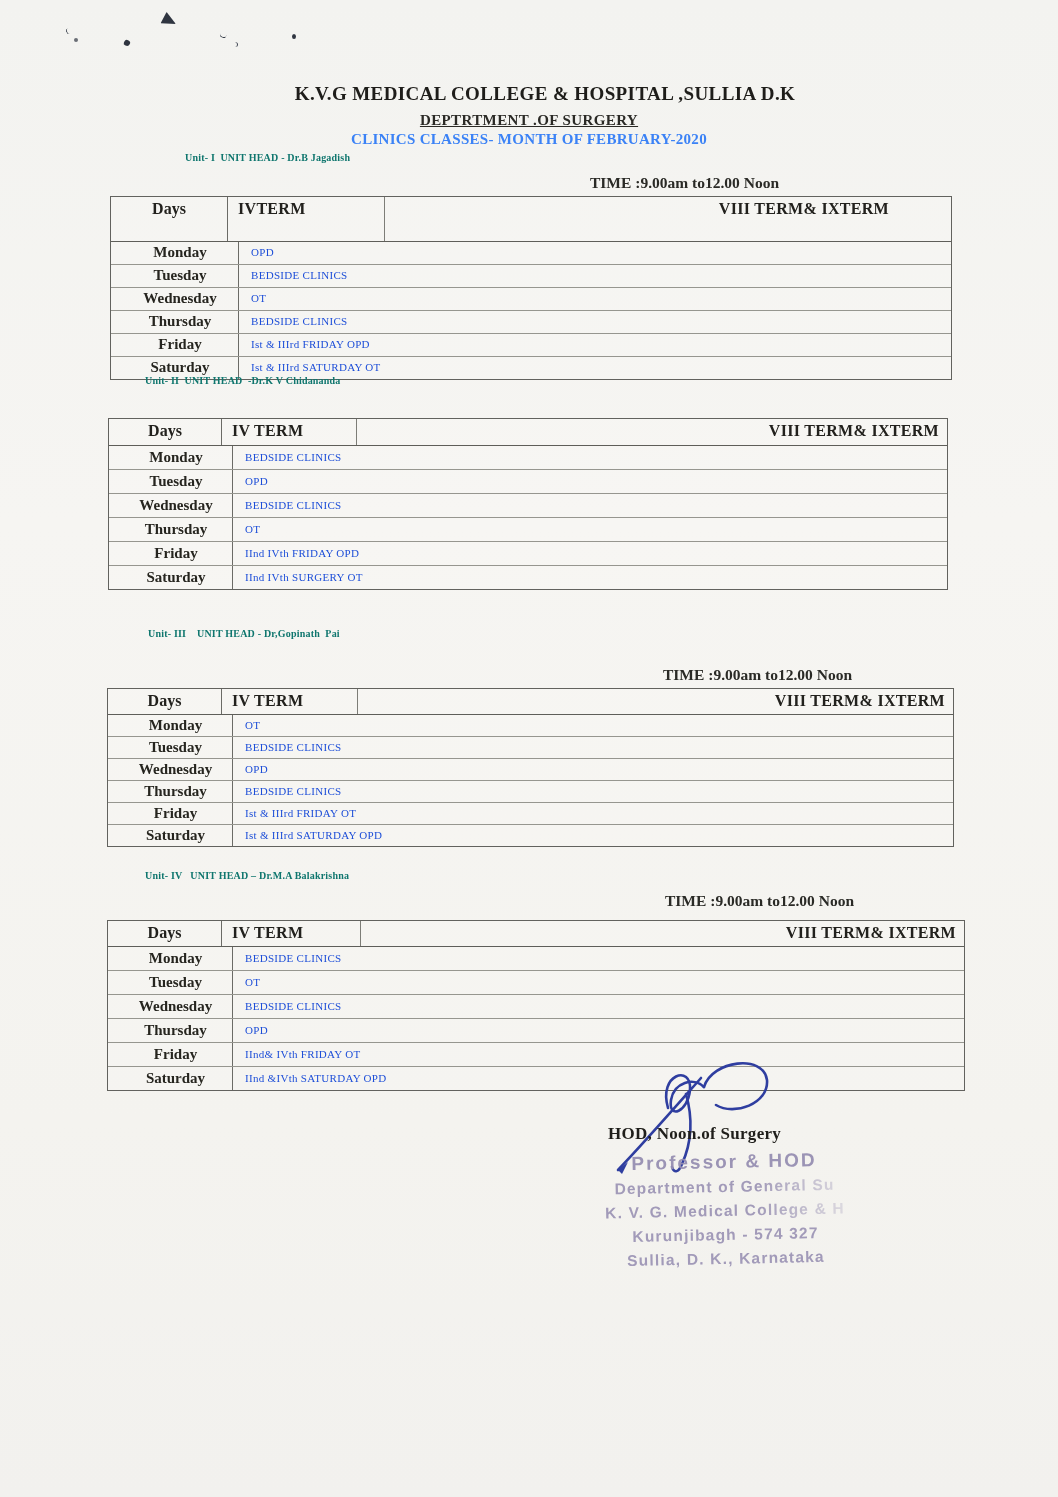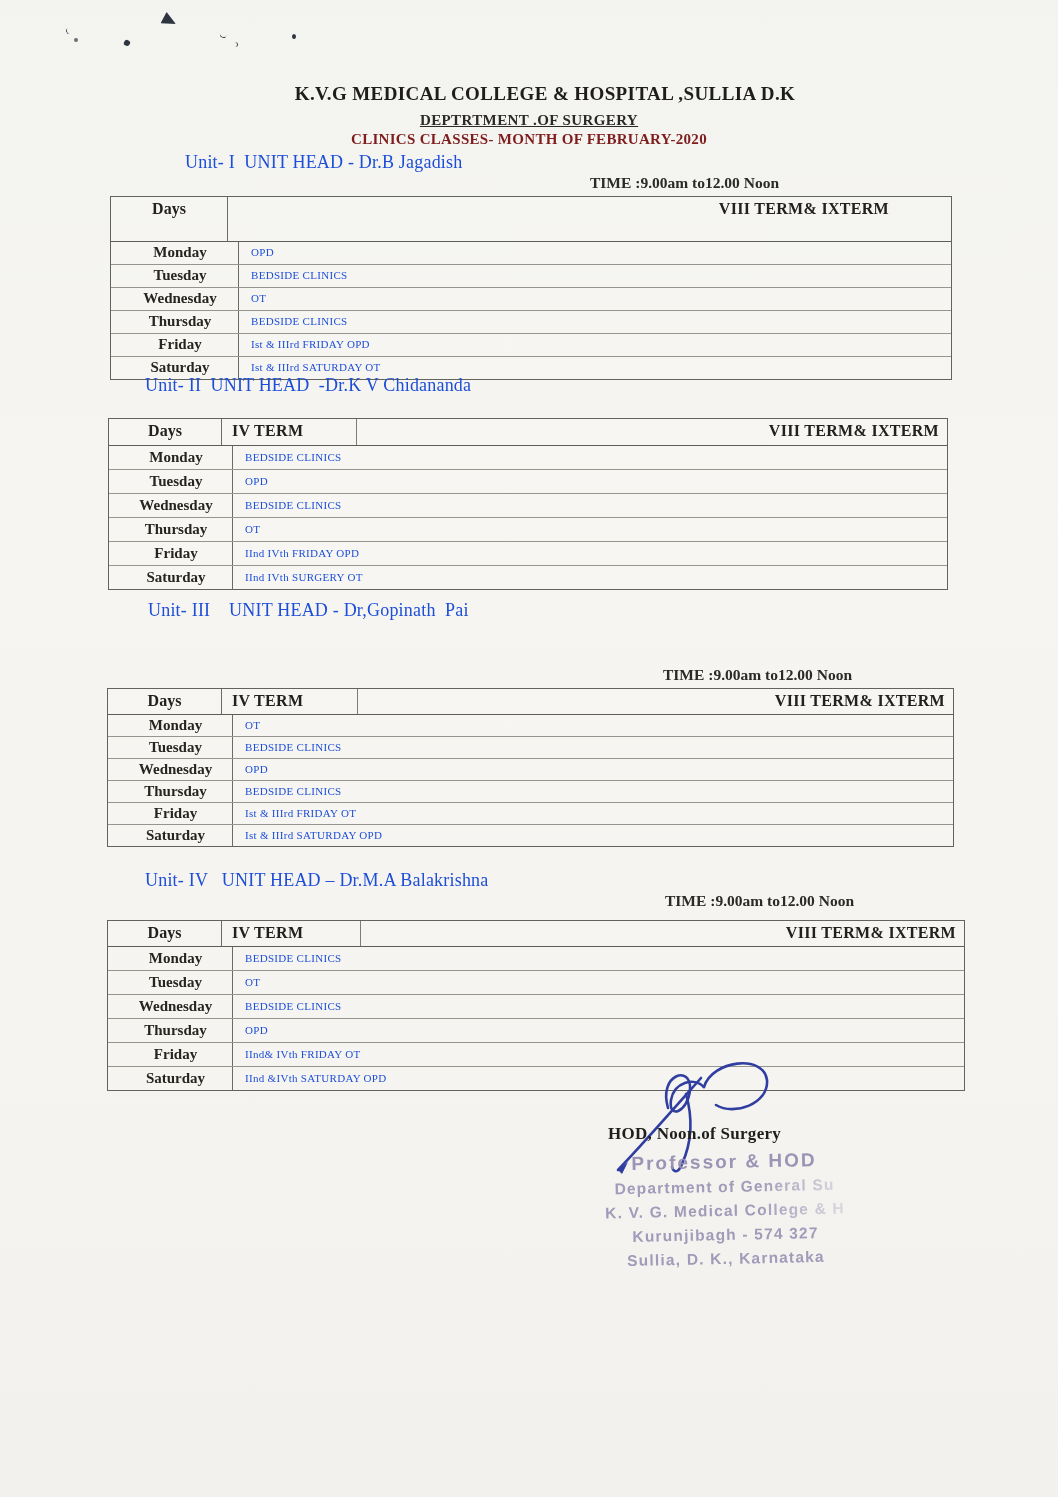--- a/index.html
+++ b/index.html
@@ -5,22 +5,22 @@
   html,body{margin:0;padding:0;}
   body{
     width:1058px;height:1497px;position:relative;overflow:hidden;
     background:linear-gradient(180deg,#f3f3f0 0%,#f6f5f2 35%,#f4f3ef 75%,#f2f1ee 100%);
     font-family:"Liberation Serif", serif;color:#23221f;
   }
   .abs{position:absolute;}
   .center{left:0;right:0;text-align:center;}
   .doc-title{top:83px;font-size:19px;font-weight:bold;letter-spacing:.4px;color:#1e1d1a;padding-left:32px;}
   .dept-line{top:112px;font-size:15px;font-weight:bold;text-decoration:underline;letter-spacing:.4px;color:#2b2a26;}
-  .clinics-line{top:131px;font-size:15px;font-weight:bold;letter-spacing:.3px;color:#7f1d1d;}
-  .unit-heading{font-size:18px;font-weight:normal;color:#1d4ed8;letter-spacing:.2px;white-space:pre;}
+  .clinics-line{top:131px;font-size:15px;font-weight:bold;letter-spacing:.3px;color:#3b82f6;}
+  .unit-heading{font-size:10px;font-weight:bold;color:#0f766e;letter-spacing:.2px;white-space:pre;}
   .time-label{font-size:15.5px;font-weight:bold;color:#2a2a26;}
   
   .sched{position:absolute;border:1.6px solid #62625e;background:rgba(255,255,255,.12);}
   .thead{display:flex;border-bottom:1.6px solid #5e5e59;align-items:stretch;}
   .th{font-weight:bold;font-size:16px;padding-top:3px;color:#22211d;}
   .th-days{text-align:center;border-right:1.4px solid #6b6b66;}
   .th-term{padding-left:10px;border-right:1.2px solid #7d7d77;letter-spacing:.3px;}
   .th-rest{flex:1;text-align:right;padding-right:8px;letter-spacing:.3px;}
   .t1 .th-rest{padding-right:62px;}
   .trow{display:flex;border-top:1.2px solid #96968f;}
@@ -80,20 +80,21 @@
 
 <div class="abs center doc-title">K.V.G MEDICAL COLLEGE &amp; HOSPITAL ,SULLIA D.K</div>
 <div class="abs center dept-line">DEPTRTMENT .OF SURGERY</div>
 <div class="abs center clinics-line">CLINICS CLASSES- MONTH OF FEBRUARY-2020</div>
 
 <div class="abs unit-heading" style="left:185px;top:152px;">Unit- I  UNIT HEAD - Dr.B Jagadish</div>
 <div class="abs time-label" style="left:590px;top:174px;">TIME :9.00am to12.00 Noon</div>
 <div class="sched t1">
   <div class="thead">
     <div class="th th-days">Days</div>
+    <div class="th th-term">IVTERM</div>
     <div class="th th-rest">VIII TERM&amp; IXTERM</div>
   </div>
   <div>
       <div class="trow">
         <div class="cell-day">Monday</div>
         <div class="cell-act">OPD</div>
       </div>
       <div class="trow">
         <div class="cell-day">Tuesday</div>
         <div class="cell-act">BEDSIDE CLINICS</div>
@@ -145,21 +146,21 @@
         <div class="cell-day">Friday</div>
         <div class="cell-act">IInd IVth FRIDAY OPD</div>
       </div>
       <div class="trow">
         <div class="cell-day">Saturday</div>
         <div class="cell-act">IInd IVth SURGERY OT</div>
       </div>
     </div>
 </div>
 
-<div class="abs unit-heading" style="left:148px;top:600px;">Unit- III    UNIT HEAD - Dr,Gopinath  Pai</div>
+<div class="abs unit-heading" style="left:148px;top:628px;">Unit- III    UNIT HEAD - Dr,Gopinath  Pai</div>
 <div class="abs time-label" style="left:663px;top:666px;">TIME :9.00am to12.00 Noon</div>
 <div class="sched t3">
   <div class="thead">
     <div class="th th-days">Days</div>
     <div class="th th-term">IV TERM</div>
     <div class="th th-rest">VIII TERM&amp; IXTERM</div>
   </div>
   <div>
       <div class="trow">
         <div class="cell-day">Monday</div>

